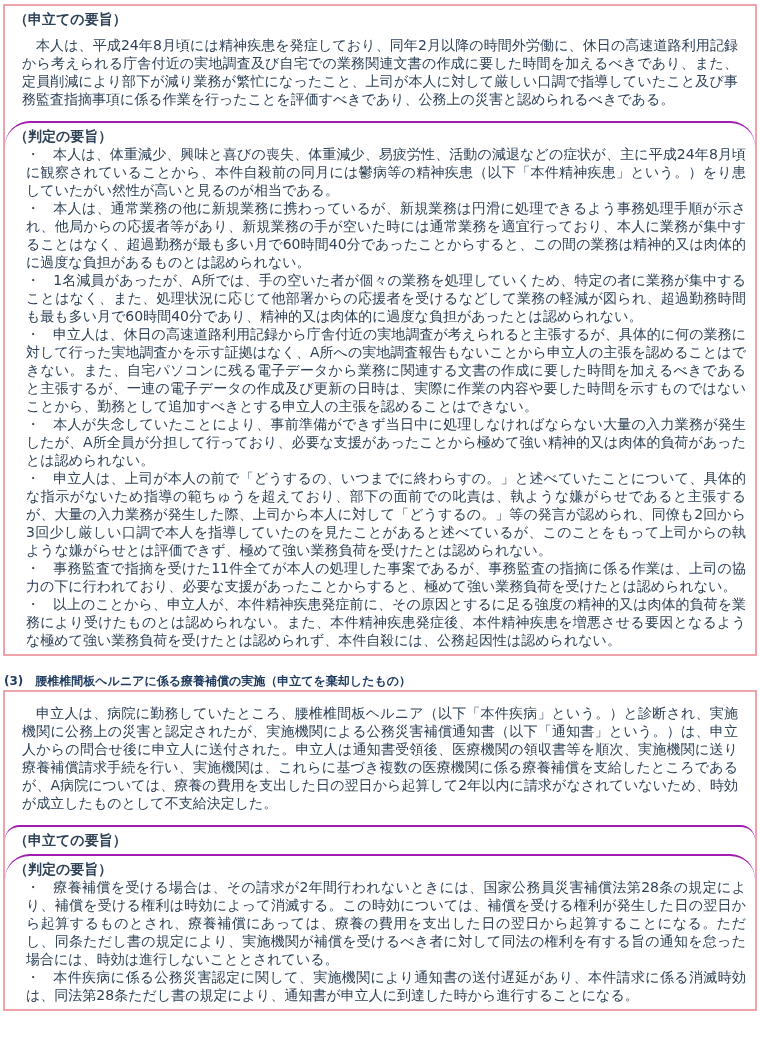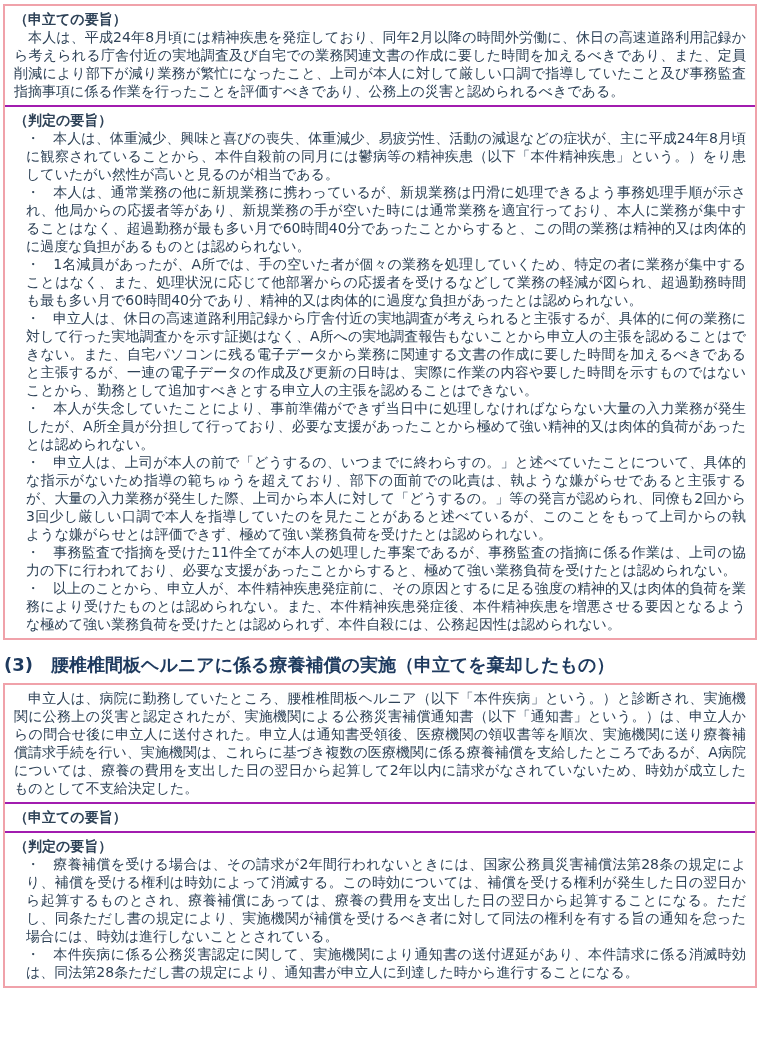--- a/index.html
+++ b/index.html
@@ -19,49 +19,50 @@
   .page {
     padding: 4px 3px 0 3px;
   }
   
   .stack {
     border: 2px solid #f0a2aa;
     background: #ffffff;
   }
   .sec {
     padding: 4px 9px 5px 9px;
+    border-radius: 25px;
   }
   .sec + .sec {
     border-top: 2px solid #a21caf;
   }
   .sec-title {
     font-weight: 600;
   }
   .para {
     text-indent: 1em;
     text-align: justify;
-    margin: 0;
+    margin: 8px;
   }
   .li {
     padding-left: 12px;
     text-align: justify;
     margin: 0;
   }
   .li .marker {
     margin-right: 13px;
   }
   .date-line {
     text-align: right;
     padding-right: 4px;
   }
   .heading3 {
     font-weight: bold;
     color: #1e3a5e;
-    font-size: 18px;
-    margin: 16px 0 9px 0;
+    font-size: 12px;
+    margin: 16px 0 0 0;
     padding-left: 1px;
   }
 </style>
 </head>
 <body>
 
 <div class="page">
 
   <div class="stack">
 

